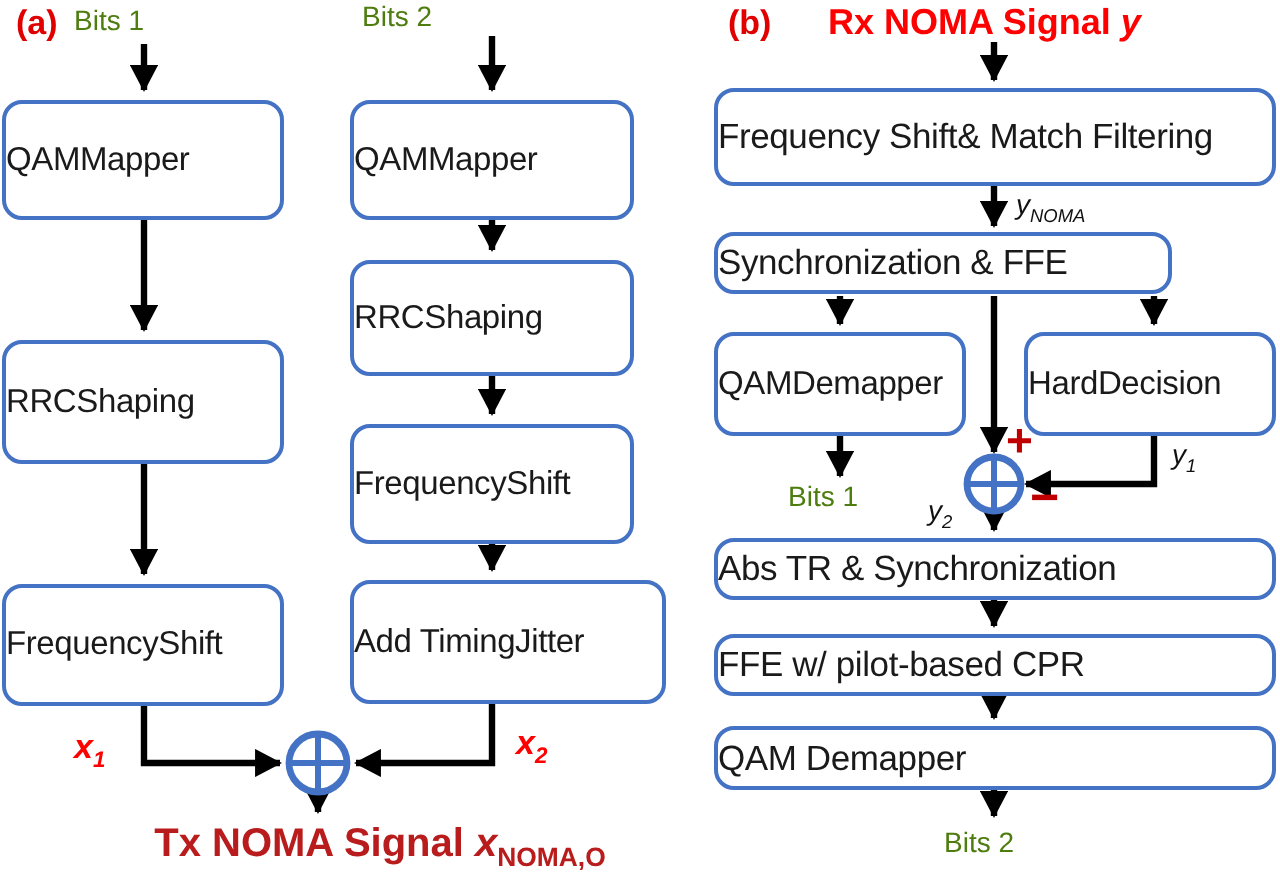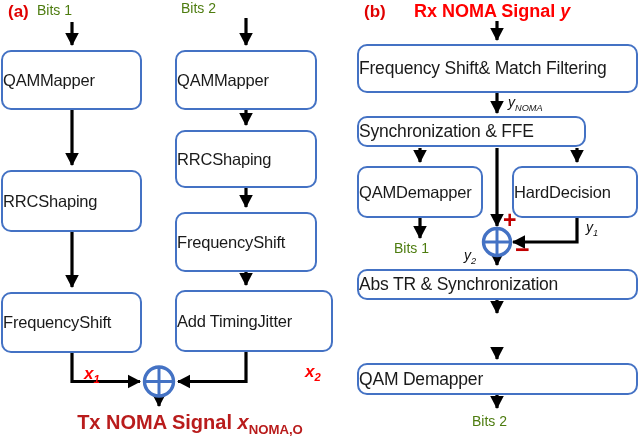--- a/index.html
+++ b/index.html
@@ -12,21 +12,21 @@
     position:absolute;z-index:2;background:#ffffff;
     border:2.5px solid #4472C4;border-radius:10px;
     display:flex;align-items:center;justify-content:flex-start;
     color:#1a1a1a;text-align:center;font-size:16.5px;line-height:1.5;letter-spacing:-0.2px;
     box-sizing:border-box;
   }
   .box.wide{font-size:17.5px;line-height:1.2;}
   .lbl{position:absolute;z-index:3;white-space:nowrap;}
   .panel-tag{font-weight:bold;font-size:17px;color:#E00000;}
   .bits{font-weight:normal;font-size:14px;color:#4d7c0f;}
-  .redvar{font-weight:bold;font-style:italic;font-size:17px;color:#FF0000;margin-left:47px;}
+  .redvar{font-weight:bold;font-style:italic;font-size:17px;color:#FF0000;}
   .blackvar{font-style:italic;font-size:14px;color:#111111;}
   .sigout{font-weight:bold;font-size:20px;color:#b91c1c;text-align:center;}
   .sigin{font-weight:bold;font-size:18px;color:#FF0000;}
   .op{font-weight:900;color:#C00000;line-height:1;}
   sub{font-size:0.66em;font-weight:inherit;}
   i{font-style:italic;}
 </style>
 </head>
 <body>
 
@@ -145,19 +145,22 @@
 
   <span class="lbl op" style="left:503px;top:209px;font-size:23px">+</span>
   <span class="lbl op" style="left:515px;top:237px;font-size:25px">−</span>
 
   <span class="lbl blackvar" style="left:586px;top:219px"><i>y</i><sub>1</sub></span>
   <span class="lbl blackvar" style="left:464px;top:247px"><i>y</i><sub>2</sub></span>
 
   <div class="box wide" style="left:357px;top:269px;width:281px;height:31px">
     <span>Abs TR &amp; Synchronization</span>
   </div>
+  <div class="box wide" style="left:357px;top:317px;width:281px;height:31px">
+    <span>FFE w/ pilot-based CPR</span>
+  </div>
   <div class="box wide" style="left:357px;top:363px;width:281px;height:32px">
     <span>QAM Demapper</span>
   </div>
 
   <span class="lbl bits" style="left:472px;top:413px">Bits 2</span>
 
 </div>
 
 </body></html>

